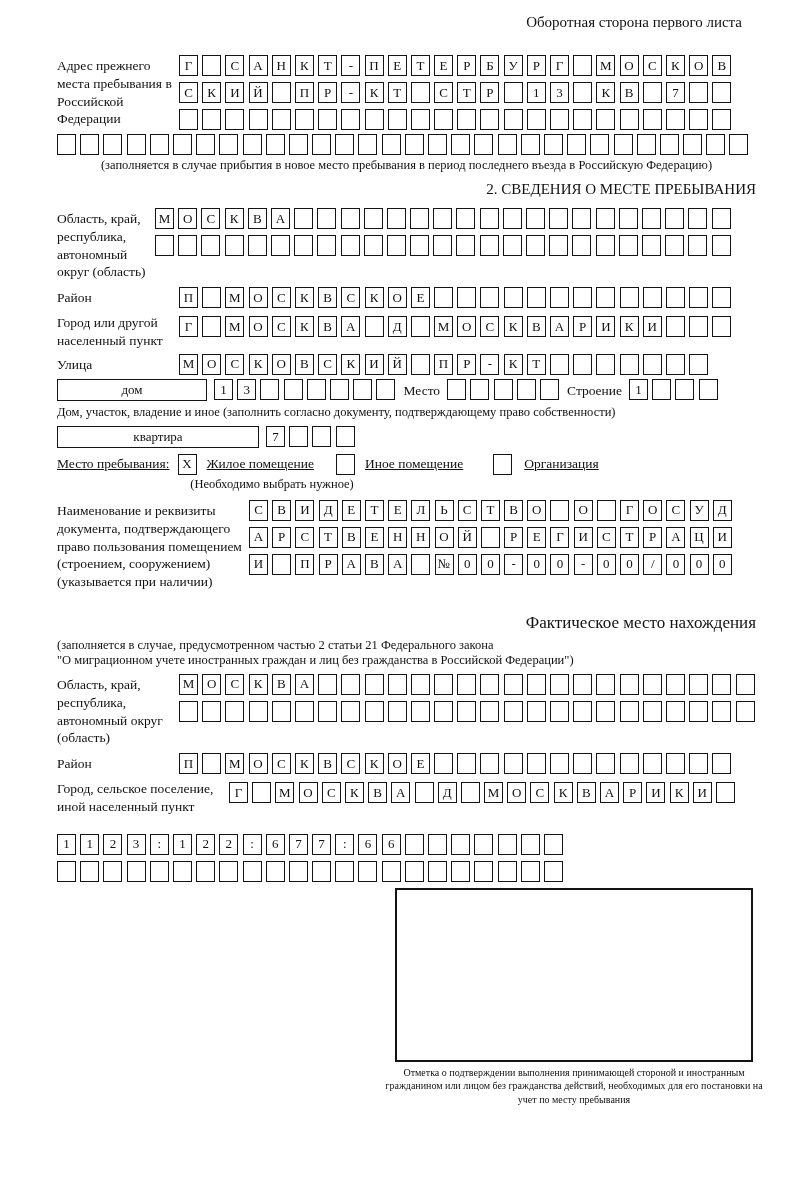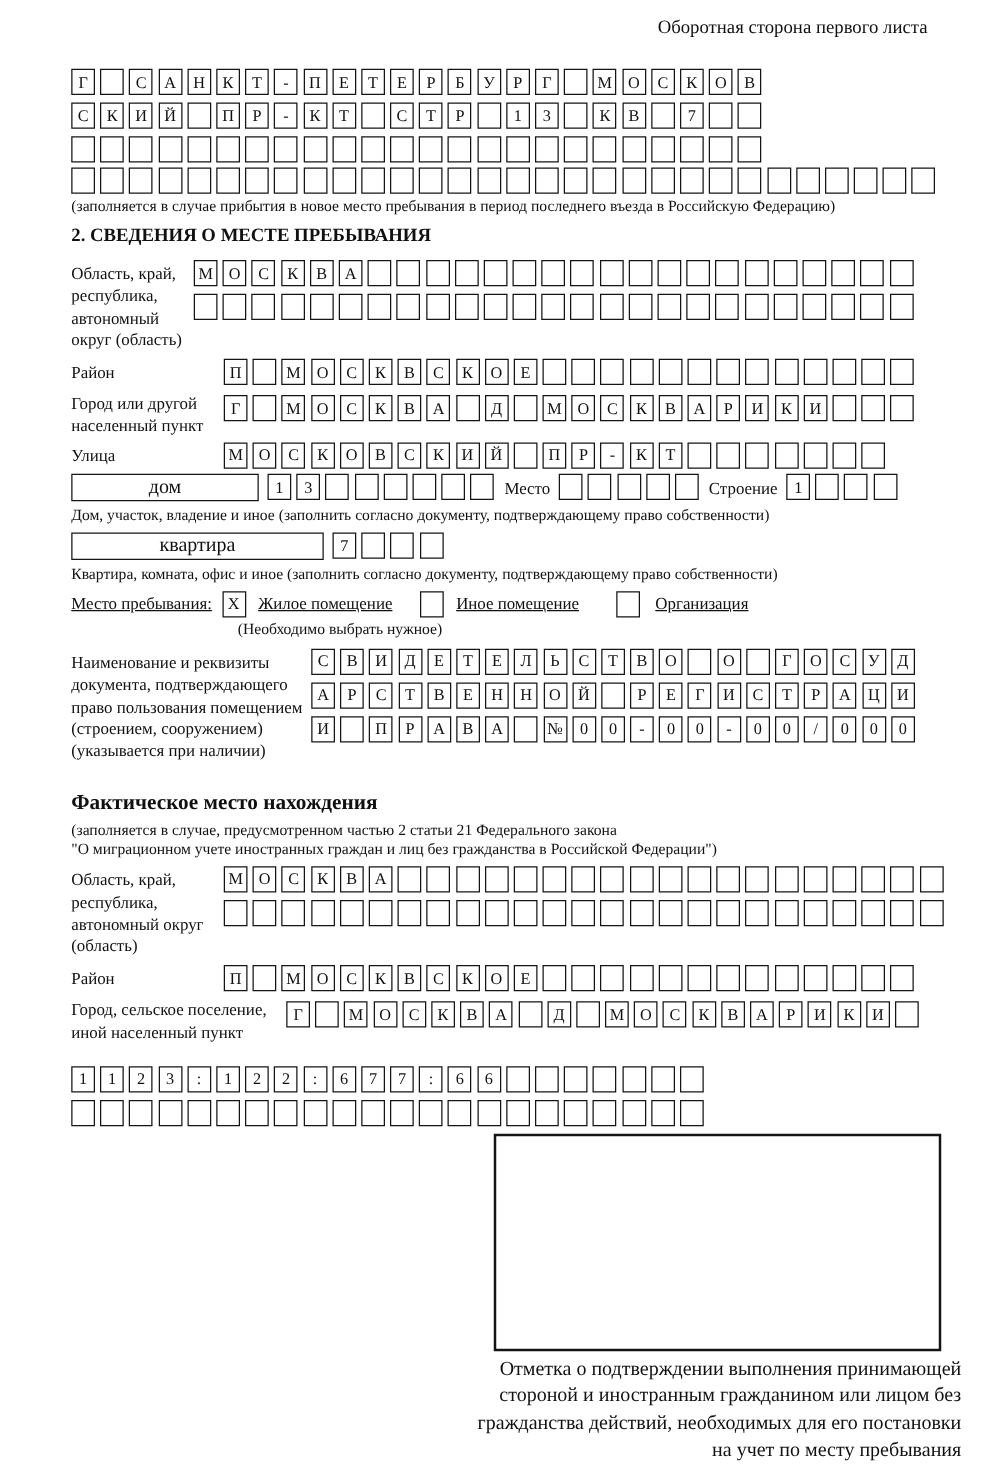--- a/index.html
+++ b/index.html
@@ -17,56 +17,57 @@
   .field-label { font-size: 13.5px; line-height: 1.32; padding-top: 2px; flex: 0 0 auto; }
   .rows { display: flex; flex-direction: column; gap: 6px; }
 
   .cellrow { display: flex; }
   .cell {
     width: 19px; height: 21px; flex: 0 0 auto;
     border: 1.6px solid #141414; margin-right: 4.2px;
     display: inline-flex; align-items: center; justify-content: center;
     font-size: 13px; font-family: "Liberation Serif", serif;
   }
-  .caption { font-size: 12.5px; margin: 3px 0 6px 0; }
-  .section-title { font-size: 15px; font-weight: bold; text-align: left; margin: 8px 0 10px 0; }
+  .caption { font-size: 12.5px; text-align: center; margin: 3px 0 6px 0; }
+  .section-title { font-size: 15px; font-weight: normal; text-align: right; margin: 8px 0 10px 0; }
 
   .wide-box {
     height: 22px; border: 1.6px solid #141414;
     display: inline-flex; align-items: center; justify-content: center;
-    font-size: 16px; flex: 0 0 auto;
+    font-size: 13px; flex: 0 0 auto;
   }
   .inline-lab { font-size: 13.5px; padding: 2px 7px 0 4px; flex: 0 0 auto; }
 
   .stay-row { display: flex; align-items: center; margin: 6px 0 2px 0; }
   .stay-row .cell { margin: 0 10px 0 8px; }
   .stay-lab { font-size: 13.5px; text-decoration: underline; }
   .hint { font-size: 12.5px; text-align: center; width: 430px; margin-bottom: 8px; }
 
   .subtitle { font-size: 12.5px; text-align: left; }
 
   .stamp-box {
     width: 358px; height: 174px; border: 2px solid #141414;
     margin-left: 338px; margin-top: 6px;
   }
   .stamp-caption {
     width: 390px; margin-left: 322px; margin-top: 4px;
-    font-size: 16px; text-align: right; line-height: 1.35;
+    font-size: 10px; text-align: center; line-height: 1.35;
   }
   .mb2 { margin-bottom: 2px; }
   .mb6 { margin-bottom: 6px; }
 </style>
 </head>
 <body>
 
 <div class="page">
 
   <div class="header-note">Оборотная сторона первого листа</div>
 
   <div class="field">
+    <div class="field-label" style="width:122px">Адрес прежнего места пребывания в Российской Федерации</div>
     <div class="rows">
       <div class="cellrow">
           <span class="cell">Г</span>
           <span class="cell"></span>
           <span class="cell">С</span>
           <span class="cell">А</span>
           <span class="cell">Н</span>
           <span class="cell">К</span>
           <span class="cell">Т</span>
           <span class="cell">-</span>
@@ -358,21 +359,20 @@
 
   <div class="field" style="align-items:center">
     <div class="wide-box" style="width:202px; margin-right:7px">квартира</div>
     <div class="cellrow">
         <span class="cell">7</span>
         <span class="cell"></span>
         <span class="cell"></span>
         <span class="cell"></span>
       </div>
   </div>
-  <div class="caption" style="text-align:left">Квартира, комната, офис и иное (заполнить согласно документу, подтверждающему право собственности)</div>
 
   <div class="stay-row">
     <span class="stay-lab">Место пребывания:</span>
     <span class="cell">X</span>
     <span class="stay-lab">Жилое помещение</span>
     <span class="cell" style="margin-left:22px"></span>
     <span class="stay-lab">Иное помещение</span>
     <span class="cell" style="margin-left:30px"></span>
     <span class="stay-lab" style="margin-left:2px">Организация</span>
   </div>

